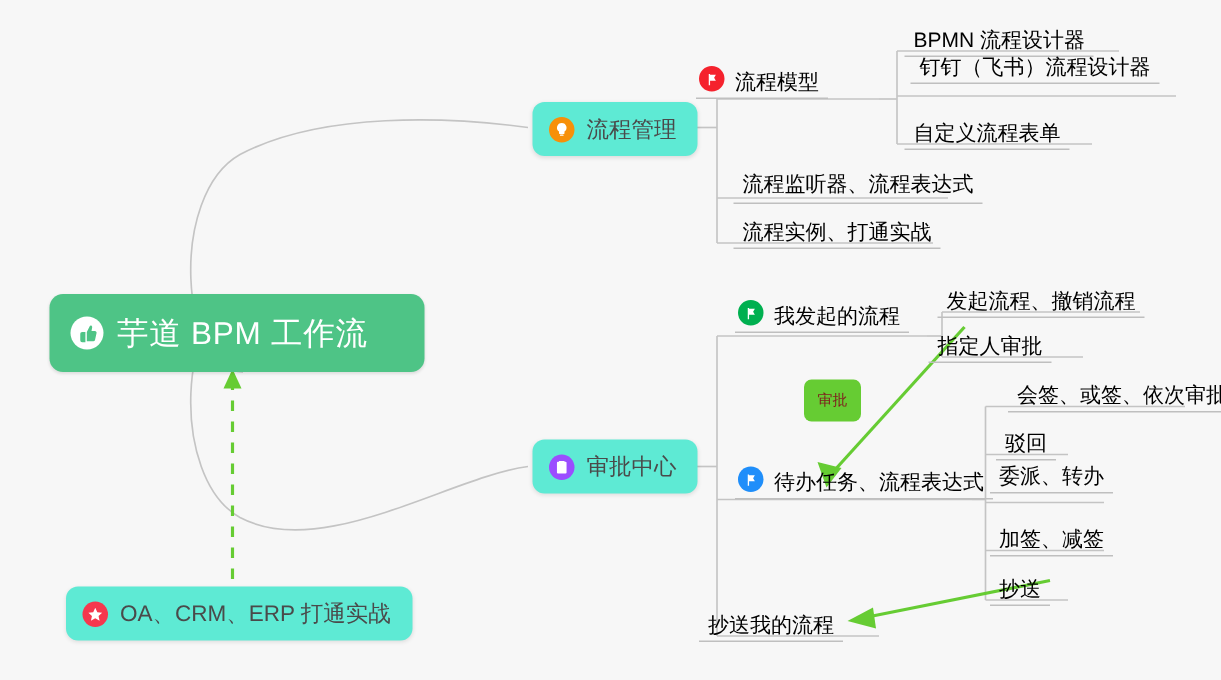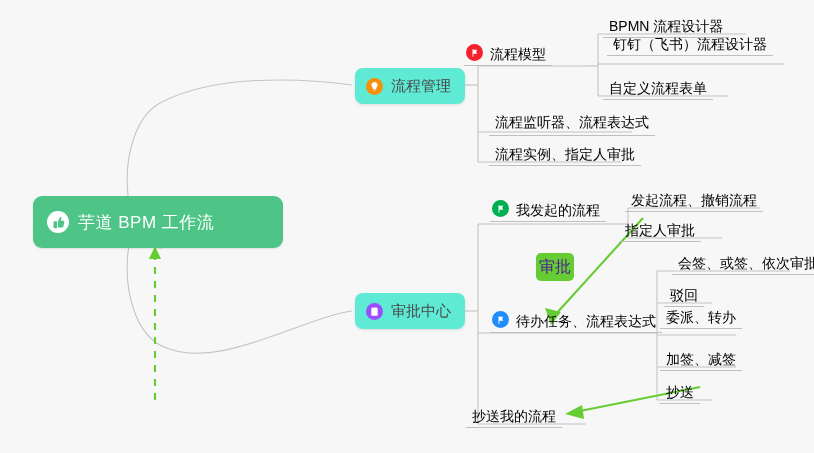--- a/index.html
+++ b/index.html
@@ -17,21 +17,21 @@
   
   .root{
     left:33px;top:196px;width:250px;height:52px;
     background:#4ec486;
     border-radius:9px;
     display:flex;align-items:center;
     padding-left:14px;
     box-shadow:0 1px 2px rgba(0,0,0,.10);
   }
   .root .label{
-    color:#ffffff;font-size:17px;letter-spacing:.5px;margin-left:9px;
+    color:#ffffff;font-size:21px;letter-spacing:.5px;margin-left:9px;
   }
 
   
   .card{
     background:#5eead4;
     border-radius:8px;
     box-shadow:0 1px 3px rgba(0,0,0,.11);
     display:flex;align-items:center;
     padding:0 14px 0 11px;
     height:36px;
@@ -48,21 +48,21 @@
   .txt .label{line-height:1;}
   .txt.icon-txt{padding-left:2px;}
   .txt .label.with-icon{margin-left:7px;}
 
   
   .tag{
     left:536px;top:253px;width:38px;height:28px;
     background:#66cc33;border-radius:5px;
     display:flex;align-items:center;justify-content:center;
   }
-  .tag .label{color:#4c1d95;font-size:16px;}
+  .tag .label{color:#7f1d1d;font-size:10px;}
 
   
   .ic{width:17px;height:17px;border-radius:50%;flex:0 0 auto;position:relative;
       display:inline-flex;align-items:center;justify-content:center;}
   .ic svg{display:block;}
   .ic-root{width:22px;height:22px;background:#ffffff;}
   .ic-orange{background:#f79009;}
   .ic-purple{background:#9b4dff;}
   .ic-red{background:#f5222d;}
   .ic-green{background:#00b050;}
@@ -127,20 +127,28 @@
 
   <div class="node root">
     <span class="ic ic-root">
       <svg width="15" height="15" viewBox="0 0 24 24" fill="#4ec486">
         <path d="M9.5 21H6a2 2 0 0 1-2-2v-7a2 2 0 0 1 2-2h3.5V21zM11 10.2l3.1-6.3c.4-.8 1.6-.9 2.2-.2.4.5.5 1.1.4 1.7L16 9h3.6c1.2 0 2.1 1.1 1.8 2.3l-1.6 7A2 2 0 0 1 17.9 20H11V10.2z"></path>
       </svg>
     </span>
     <span class="label">芋道 BPM 工作流</span>
   </div>
 
+  <div class="node card" style="left:44px;top:391px;">
+    <span class="ic ic-star">
+      <svg width="11" height="11" viewBox="0 0 24 24" fill="#ffffff">
+        <polygon points="12,2.5 15,9 22,9.8 16.8,14.4 18.3,21.3 12,17.8 5.7,21.3 7.2,14.4 2,9.8 9,9"></polygon>
+      </svg>
+    </span>
+    <span class="label">OA、CRM、ERP 打通实战</span>
+  </div>
 
   <div class="node card" style="left:355px;top:68px;">
     <span class="ic ic-orange">
       <svg width="11" height="11" viewBox="0 0 24 24" fill="#ffffff">
         <path d="M12 2a7 7 0 0 0-4 12.7V17a1 1 0 0 0 1 1h6a1 1 0 0 0 1-1v-2.3A7 7 0 0 0 12 2z"></path>
         <rect x="9.3" y="19" width="5.4" height="1.8" rx=".9"></rect>
       </svg>
     </span>
     <span class="label">流程管理</span>
   </div>
@@ -152,21 +160,21 @@
       </svg>
     </span>
     <span class="label with-icon">流程模型</span>
   </div>
 
   <div class="node txt" style="left: 489px; top: 112px; border-bottom: 1px solid rgb(191, 191, 191); align-items: center;">
     <span class="label">流程监听器、流程表达式</span>
   </div>
 
   <div class="node txt" style="left: 489px; top: 142px; border-bottom: 1px solid rgb(191, 191, 191);">
-    <span class="label">流程实例、指定人审批</span>
+    <span class="label">流程实例、打通实战</span>
   </div>
 
   <div class="node txt" style="left: 603px; top: 14px; border-bottom: 1px solid rgb(191, 191, 191);">
     <span class="label">BPMN 流程设计器</span>
   </div>
 
   <div class="node txt" style="left: 607px; top: 32px; border-bottom: 1px solid rgb(191, 191, 191);">
     <span class="label">钉钉（飞书）流程设计器</span>
   </div>
 

